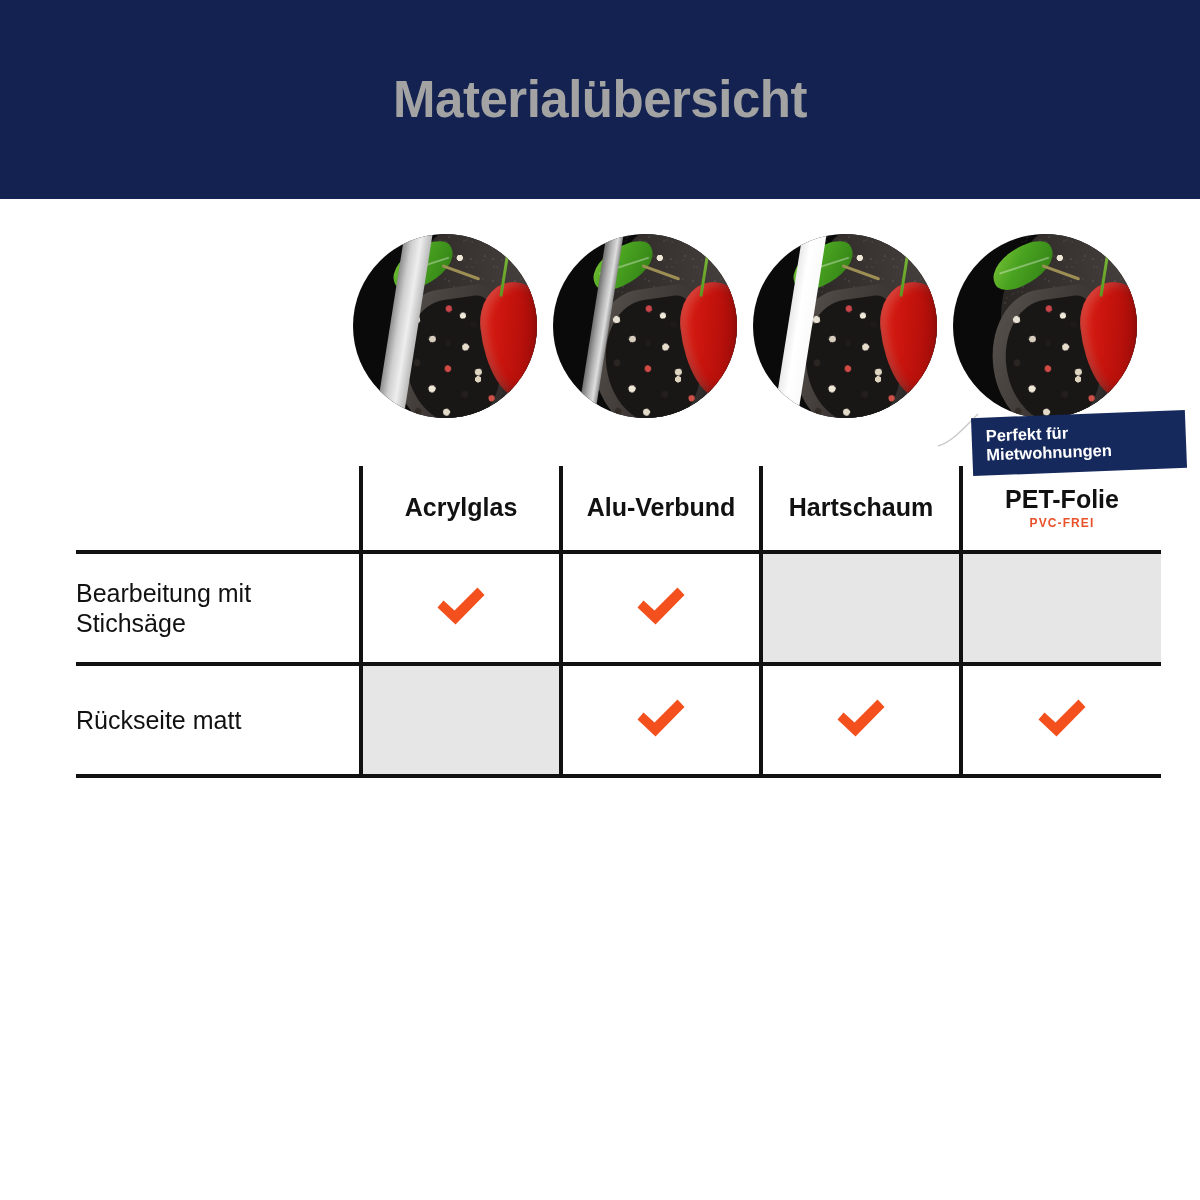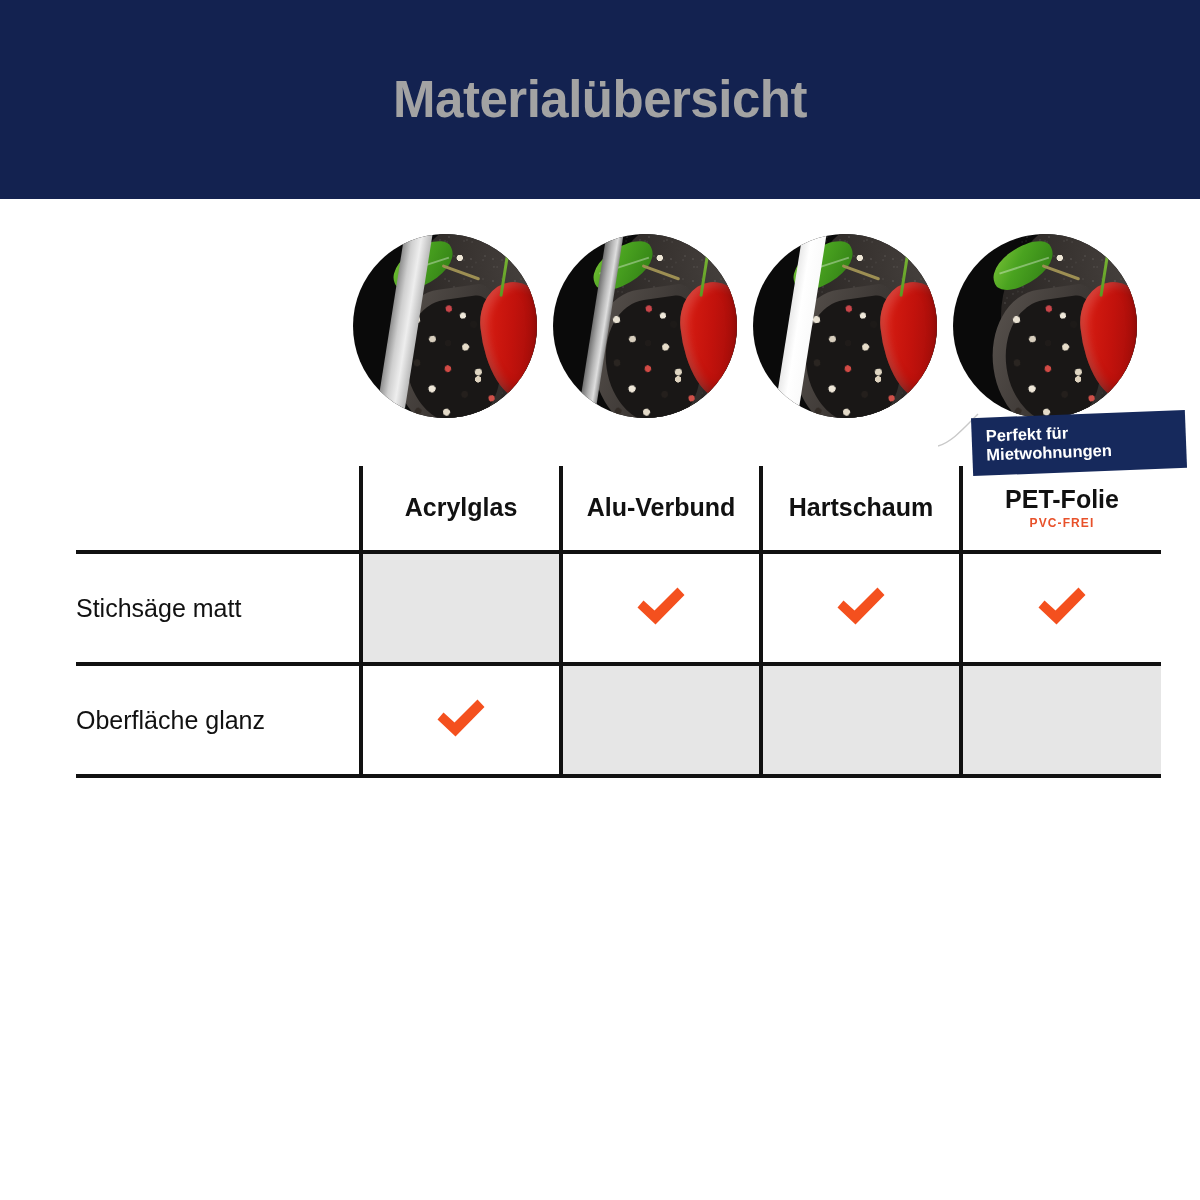--- a/index.html
+++ b/index.html
@@ -484,36 +484,38 @@
           <div class="col-head-name">Hartschaum</div>
         </th>
         <th class="col-head">
           <div class="col-head-name">PET-Folie</div>
           <div class="col-head-sub">PVC-FREI</div>
         </th>
       </tr>
     </thead>
     <tbody>
       <tr>
-        <td class="row-label">Stichsäge matt</td>
+        <td class="row-label">Bearbeitung mit Stichsäge</td>
+        <td class="mark-cell"><span class="check-icon"><svg width="56" height="48" viewBox="0 0 56 48">
+                <path d="M4.5 25.5 L10.5 18.5 L21.5 28.5 L44.5 5.5 L51.5 13 L22.5 42.5 Z" fill="#f4501e"></path>
+              </svg></span></td>
+        <td class="mark-cell"><span class="check-icon"><svg width="56" height="48" viewBox="0 0 56 48">
+                <path d="M4.5 25.5 L10.5 18.5 L21.5 28.5 L44.5 5.5 L51.5 13 L22.5 42.5 Z" fill="#f4501e"></path>
+              </svg></span></td>
+        <td class="mark-cell off"></td>
+        <td class="mark-cell off"></td>
+      </tr>
+      <tr>
+        <td class="row-label">Rückseite matt</td>
         <td class="mark-cell off"></td>
         <td class="mark-cell"><span class="check-icon"><svg width="56" height="48" viewBox="0 0 56 48">
                 <path d="M4.5 25.5 L10.5 18.5 L21.5 28.5 L44.5 5.5 L51.5 13 L22.5 42.5 Z" fill="#f4501e"></path>
               </svg></span></td>
         <td class="mark-cell"><span class="check-icon"><svg width="56" height="48" viewBox="0 0 56 48">
                 <path d="M4.5 25.5 L10.5 18.5 L21.5 28.5 L44.5 5.5 L51.5 13 L22.5 42.5 Z" fill="#f4501e"></path>
               </svg></span></td>
         <td class="mark-cell"><span class="check-icon"><svg width="56" height="48" viewBox="0 0 56 48">
                 <path d="M4.5 25.5 L10.5 18.5 L21.5 28.5 L44.5 5.5 L51.5 13 L22.5 42.5 Z" fill="#f4501e"></path>
               </svg></span></td>
       </tr>
-      <tr>
-        <td class="row-label">Oberfläche glanz</td>
-        <td class="mark-cell"><span class="check-icon"><svg width="56" height="48" viewBox="0 0 56 48">
-                <path d="M4.5 25.5 L10.5 18.5 L21.5 28.5 L44.5 5.5 L51.5 13 L22.5 42.5 Z" fill="#f4501e"></path>
-              </svg></span></td>
-        <td class="mark-cell off"></td>
-        <td class="mark-cell off"></td>
-        <td class="mark-cell off"></td>
-      </tr>
     </tbody>
   </table>
 </div>
 
 </body></html>

